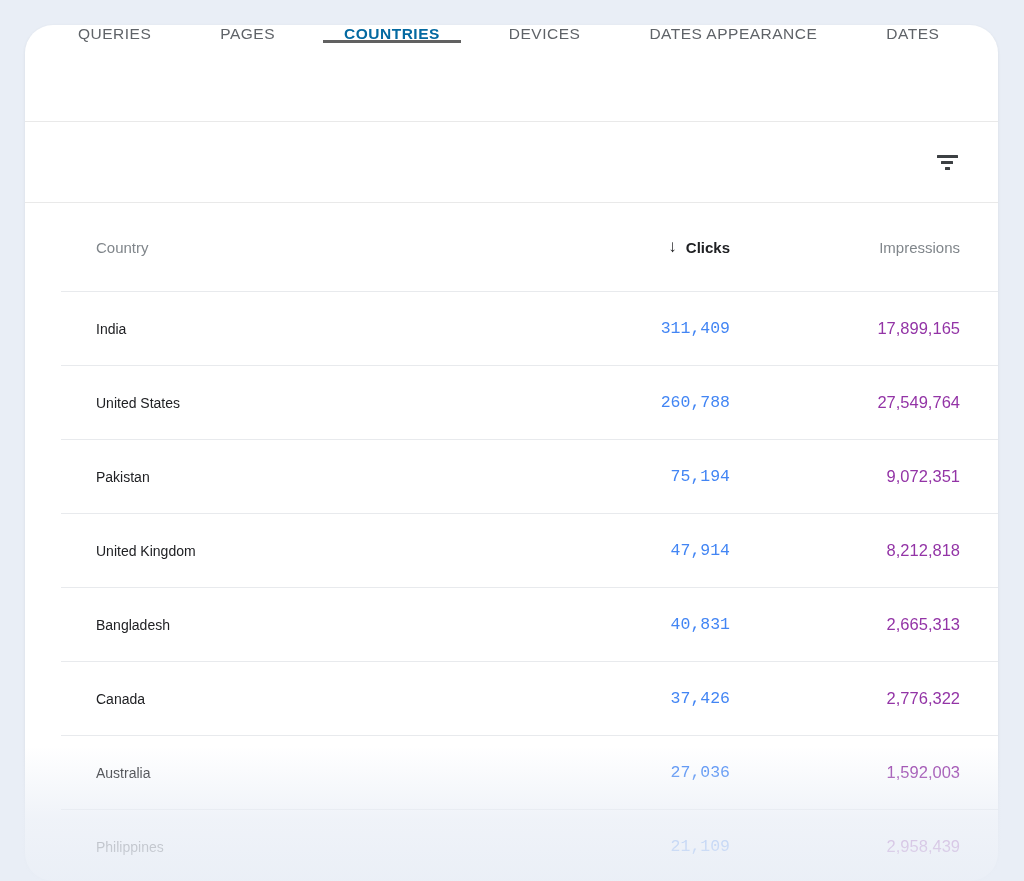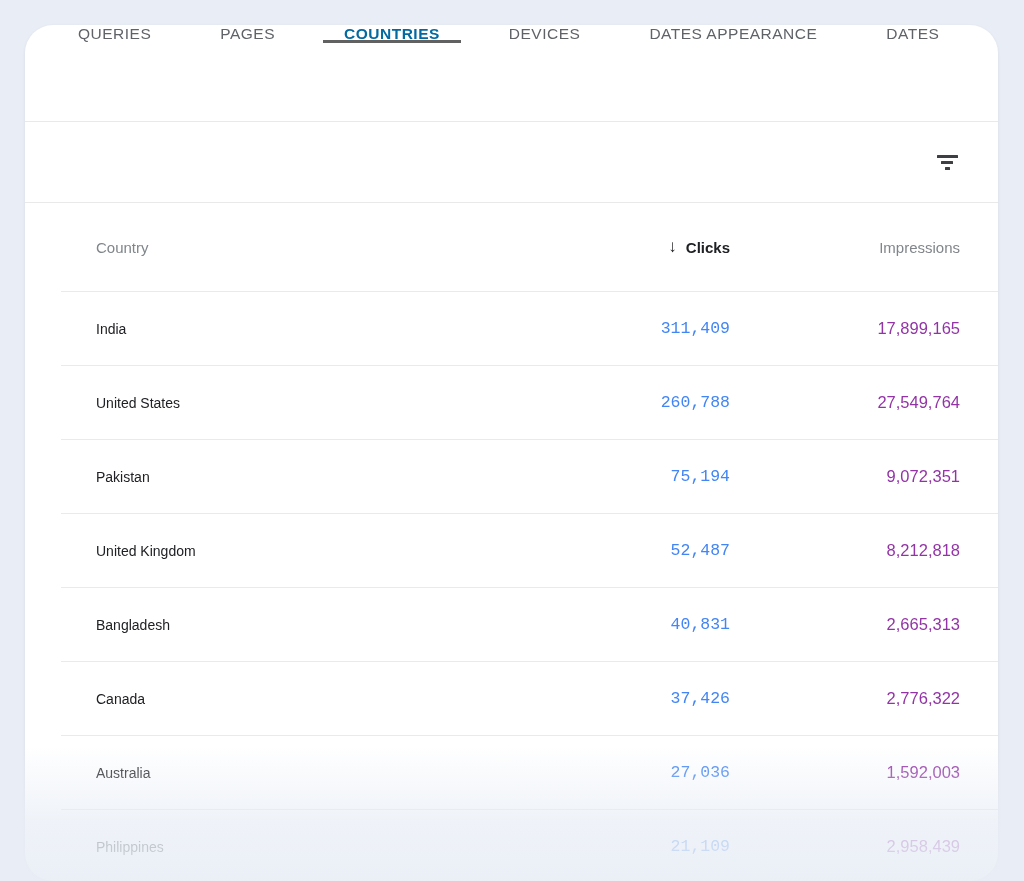--- a/index.html
+++ b/index.html
@@ -152,21 +152,21 @@
       <div class="col-clicks">260,788</div>
       <div class="col-impr">27,549,764</div>
     </div>
     <div class="trow">
       <div class="col-country">Pakistan</div>
       <div class="col-clicks">75,194</div>
       <div class="col-impr">9,072,351</div>
     </div>
     <div class="trow">
       <div class="col-country">United Kingdom</div>
-      <div class="col-clicks">52,487</div>
+      <div class="col-clicks">47,914</div>
       <div class="col-impr">8,212,818</div>
     </div>
     <div class="trow">
       <div class="col-country">Bangladesh</div>
       <div class="col-clicks">40,831</div>
       <div class="col-impr">2,665,313</div>
     </div>
     <div class="trow">
       <div class="col-country">Canada</div>
       <div class="col-clicks">37,426</div>

